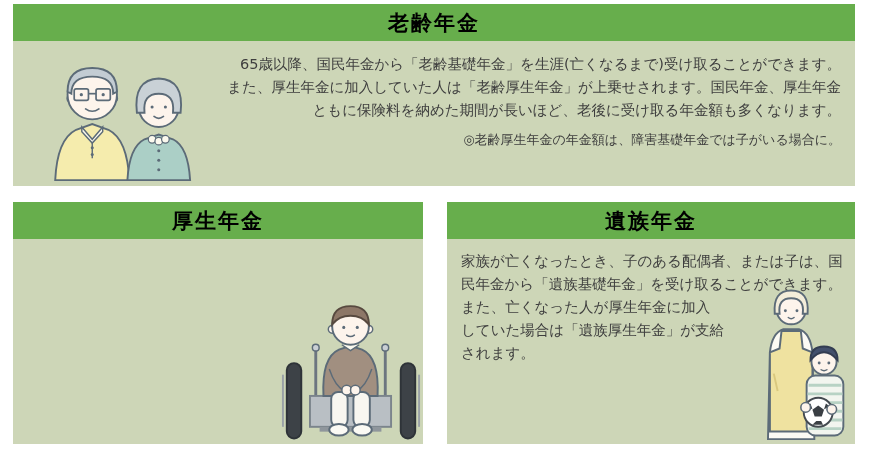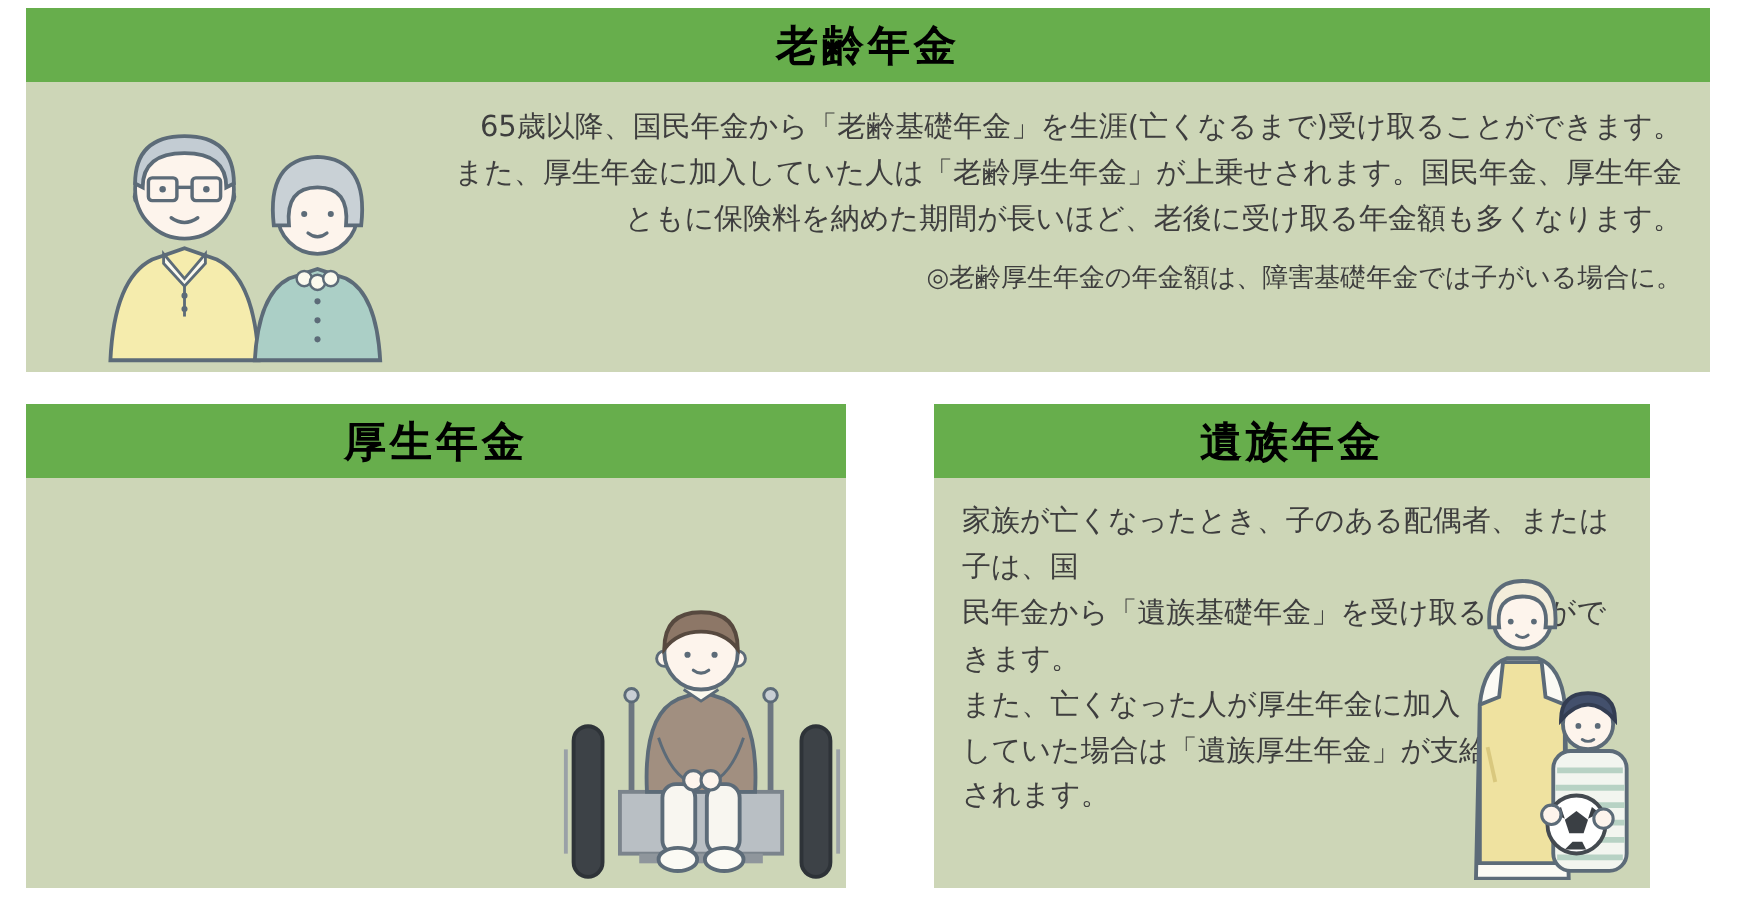--- a/index.html
+++ b/index.html
@@ -22,21 +22,21 @@
   .card-top .card-body { height:145px; display:flex;text-align:right; }
   .top-illust { width:205px; display:flex; justify-content:center; align-items:flex-end; }
   .top-illust svg { display:block; margin-bottom:4px; }
   .top-text { flex:1; padding:12px 14px 0 4px; }
 
   .body-text { margin:0; font-size:14.5px; line-height:1.58; white-space:pre-line; }
   .note-text { margin:8px 0 0; font-size:13px; line-height:1.52; white-space:pre-line; }
 
   
   .card-bl { left:13px;  top:202px; width:410px; }
-  .card-br { left:447px; top:202px; width:358px;margin-left:20px; }
+  .card-br { left:447px; top:202px; width:408px; }
   .card-bl .card-body, .card-br .card-body {
     height:205px; position:relative; padding:11px 10px 0 14px;
   }
   .corner-illust { position:absolute; bottom:0; }
   .bl-illust { right:2px; }
   .br-illust { right:2px; }
   .note-indent { padding-left:0; }
 </style>
 </head>
 <body>

